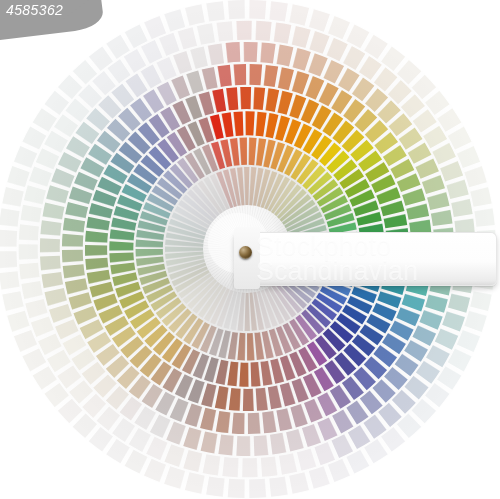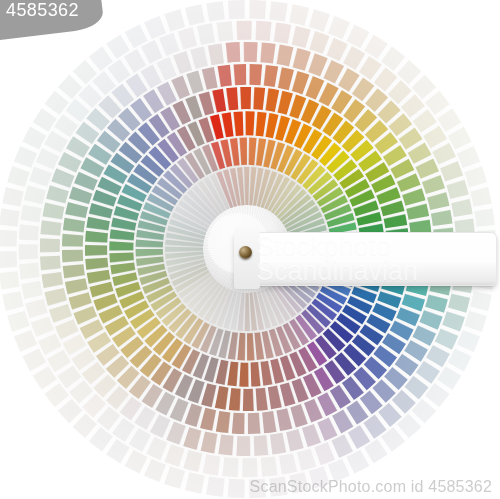--- a/index.html
+++ b/index.html
@@ -5,22 +5,22 @@
   html,body{margin:0;padding:0;background:#ffffff;}
   body{width:500px;height:499px;overflow:hidden;
        font-family:"Liberation Sans", sans-serif;}
   #stage{position:relative;width:500px;height:499px;background:#ffffff;overflow:hidden;}
   #wheel{position:absolute;left:0;top:0;width:500px;height:499px;}
   .corner-banner{position:absolute;left:0;top:0;width:0;height:0;pointer-events:none;}
   .corner-tri{position:absolute;left:-6px;top:-16px;width:108px;height:50px;
     background:#9d9d9d;transform:rotate(-7deg);border-bottom-right-radius:30px 16px;}
   .corner-tri2{position:absolute;left:62px;top:-10px;width:40px;height:30px;
     background:#9d9d9d;clip-path:polygon(0 0,100% 0,0 100%);}
-  .corner-id{position:absolute;left:6px;top:1px;color:#ffffff;font-size:18px;
-    letter-spacing:.4px;line-height:18px;white-space:nowrap;}
+  .corner-id{position:absolute;left:6px;top:1px;color:#ffffff;font-size:14px;
+    letter-spacing:.4px;line-height:18px;white-space:nowrap;font-style:italic;}
   .tab-card{position:absolute;left:234px;top:232px;width:262px;height:52px;
     background:linear-gradient(180deg,#ffffff 0%,#fdfdfd 55%,#ebebeb 92%,#dcdcdc 100%);
     border-radius:4px 6px 6px 4px;
     box-shadow:0 3px 5px rgba(0,0,0,.17), 0 1px 0 rgba(0,0,0,.05);
     border:1px solid #e7e7e7;border-left:none;}
   .tab-card:before{content:"";position:absolute;left:0;top:-6px;width:26px;height:62px;
     background:linear-gradient(180deg,#fafafa,#e9e9e9);border-radius:3px;}
   .rivet{position:absolute;left:239px;top:246px;width:13px;height:13px;border-radius:50%;
     background:radial-gradient(circle at 33% 30%,#c9b48e 0%,#8a6f41 40%,#503a17 75%,#2d1f08 100%);
     box-shadow:0 1px 2px rgba(0,0,0,.5), inset 0 -1px 1px rgba(255,255,255,.25);}
@@ -1329,16 +1329,15 @@
     <div>Stockphoto</div>
     <div>Scandinavian</div>
   </div>
 
   <div class="corner-banner">
     <div class="corner-tri"></div>
     <div class="corner-tri2"></div>
   </div>
   <div class="corner-id">4585362</div>
 
-  <div class="wm-bottom">ScanStockPhoto.com id 4585362</div>
 
   <span class="sr">Color fan deck swatch guide arranged in a circle</span>
 </div>
 
 </body></html>

